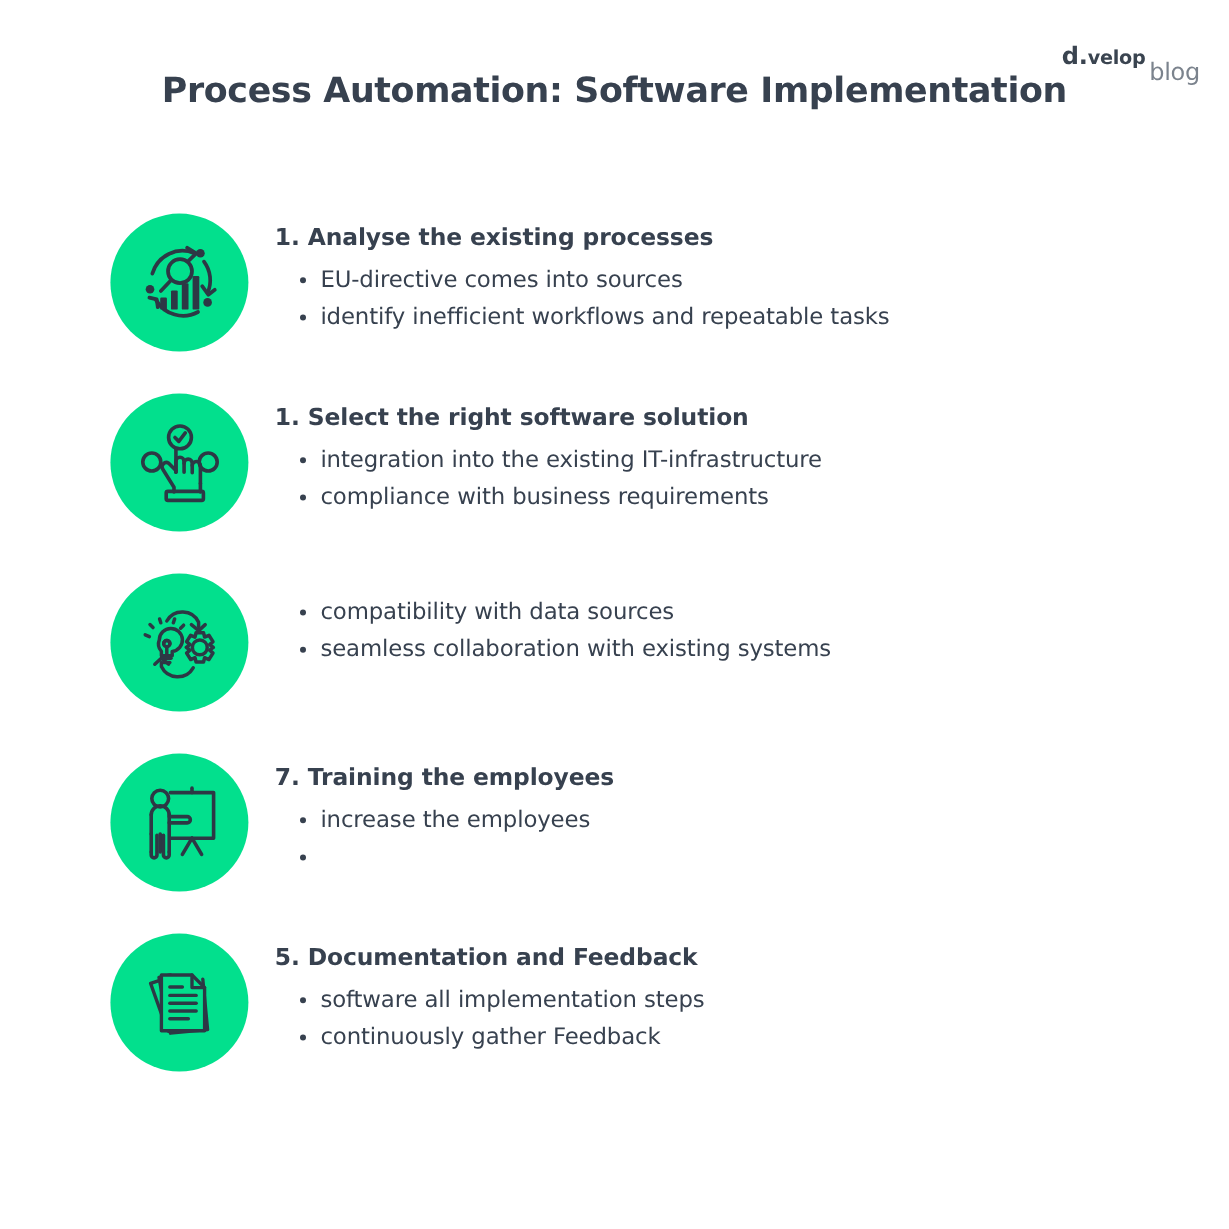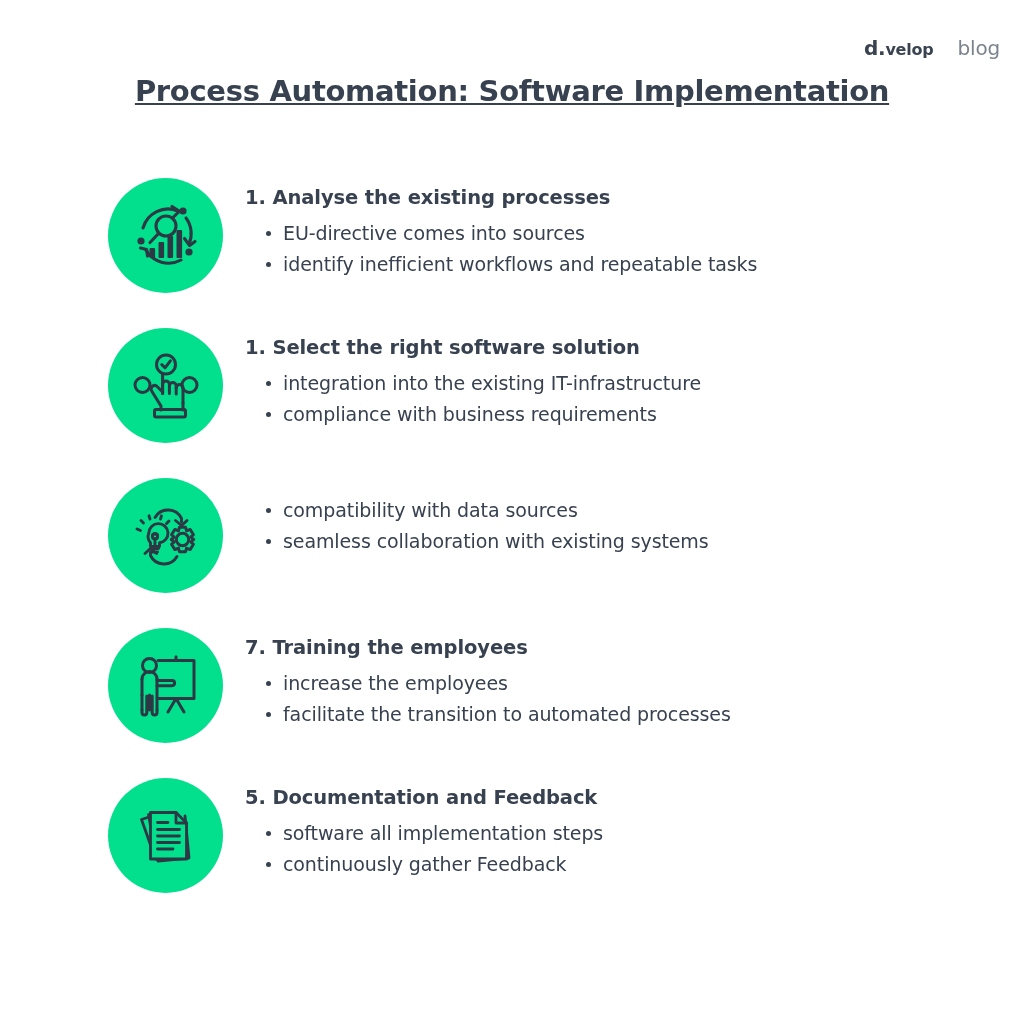--- a/index.html
+++ b/index.html
@@ -11,25 +11,25 @@
     width: 1024px;
     height: 1024px;
     position: relative;
     font-family: "DejaVu Sans", "Liberation Sans", sans-serif;
     overflow: hidden;
   }
 
   
   #brand-logo {
     position: absolute;
-    top: 8px;
+    top: 20px;
     right: 24px;
     display: flex;
-    align-items: flex-end;
-    gap: 24px;
+    align-items: center;
+    gap: 3px;
     letter-spacing: -0.2px;
   }
   #brand-logo .brand-mark {
     font-size: 20px;
     font-weight: 700;
     color: #3a4450;
   }
   #brand-logo .brand-mark .sc {
     font-size: 16px;
     text-transform: lowercase;
@@ -37,36 +37,35 @@
   #brand-logo .brand-sub {
     font-size: 20px;
     font-weight: 400;
     color: #7b838d;
     margin-top: 28px;
   }
 
   
   #page-title {
     position: absolute;
-    top: 74px;
+    top: 58px;
     left: 0;
     width: 1024px;
     text-align: center;
     font-size: 29px;
     font-weight: 700;
     color: #37414f;
     letter-spacing: -0.3px;
-    text-decoration: underline;
   }
 
   
   #steps-list {
     position: absolute;
     top: 178px;
-    left: 108px;
+    left: 92px;
     width: 860px;
   }
   .step-row {
     position: relative;
     height: 150px;
   }
   .step-icon-badge {
     position: absolute;
     left: 0;
     top: 0;
@@ -240,21 +239,21 @@
           <path d="M48 12.5 L48 8.8"></path>
           <path d="M48 50.5 L40 64"></path>
           <path d="M48 50.5 L56 64"></path>
         </svg>
       </span>
     </div>
     <div class="step-body">
       <div class="step-heading">7. Training the employees</div>
       <ul class="step-bullets">
         <li><span class="bullet-dot"></span><span>increase the employees</span></li>
-        <li><span class="bullet-dot"></span><span>facilitate the transition to automated processes</span></li>
+        <li><span class="bullet-dot"></span></li>
       </ul>
     </div>
   </div>
 
   <div class="step-row">
     <div class="step-icon-badge">
       <span>
         <svg width="76" height="76" viewBox="0 0 76 76" fill="none" stroke="#2d3845" stroke-width="2.8" stroke-linecap="round" stroke-linejoin="round">
           <path d="M22.5 18.5 L13.5 21.5 L27 59.5 L31 58.2"></path>
           <path d="M30 14.5 L20.5 16.5 L28.5 61.5 L33.5 60.8"></path>

